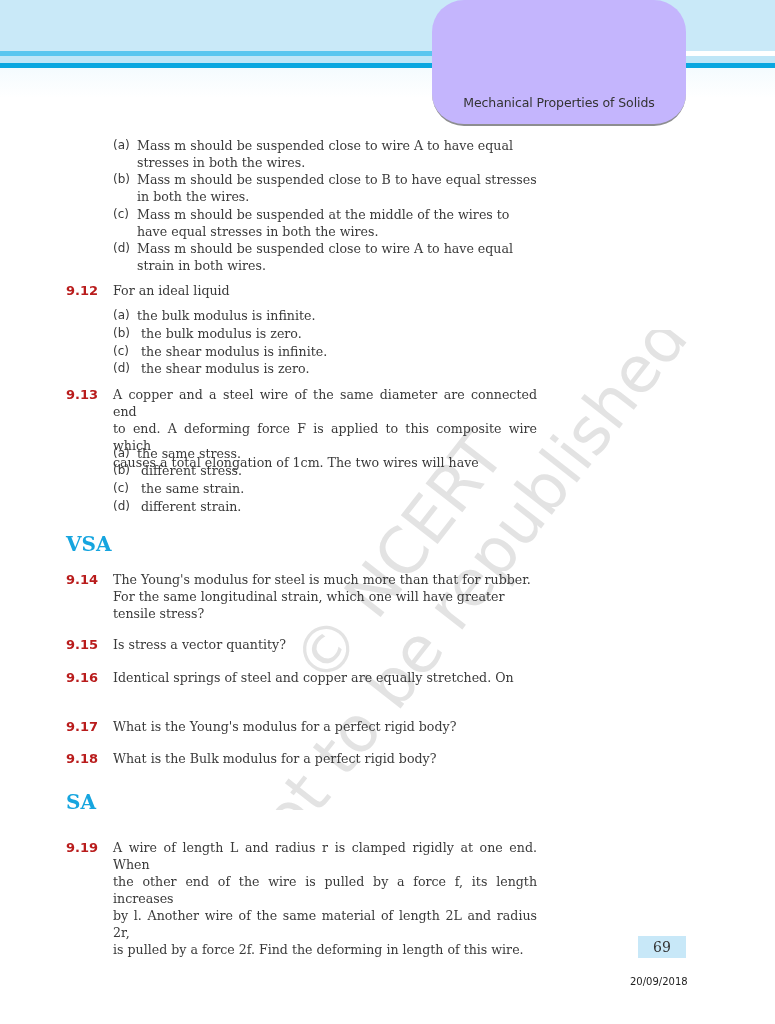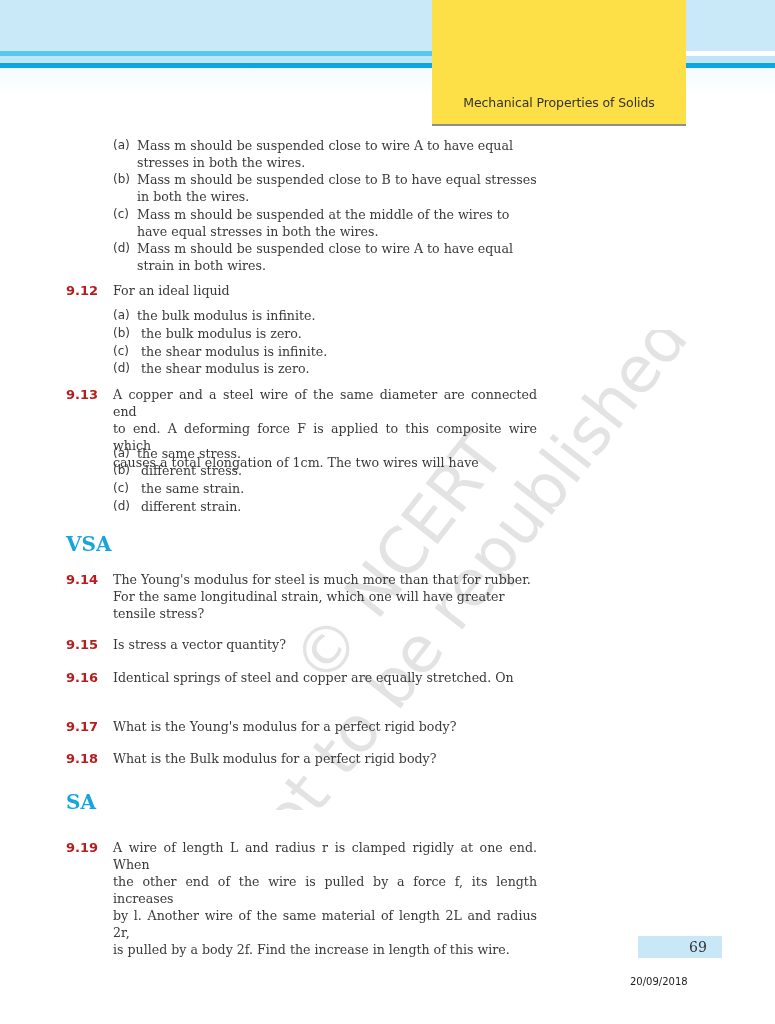--- a/index.html
+++ b/index.html
@@ -10,21 +10,21 @@
     color:#3a3a3a;
   }
   .hdr-band { position:absolute; left:0; top:0; width:775px; height:51px; background:#c9e9f8; }
   .hdr-stripe1 { position:absolute; left:0; top:51px; width:432px; height:5px; background:#59c6ef; }
   .hdr-gap { position:absolute; left:0; top:56px; width:775px; height:7px; background:#bfe6f7; }
   .hdr-stripe2 { position:absolute; left:0; top:63px; width:775px; height:5px; background:#0aa7e0; }
   .hdr-fade { position:absolute; left:0; top:68px; width:775px; height:30px;
     background:linear-gradient(#f4fbfe, #ffffff); }
   .chapter-tab {
     position:absolute; left:432px; top:0; width:254px; height:124px;
-    background:#fde047; border-bottom:2px solid #8d8e90;
+    background:#c4b5fd; border-bottom:2px solid #8d8e90;border-radius:32px;
   }
   .chapter-tab span {
     position:absolute; left:0; right:0; top:95px; text-align:center;
     font-family:"DejaVu Sans", "Liberation Sans", sans-serif;
     font-size:12.5px; color:#333; letter-spacing:-0.1px;
   }
 
   .content { position:absolute; left:0; top:0; width:775px; }
   .opt { position:absolute; left:113px; width:424px; font-size:12.6px; line-height:17px; }
   .opt .lbl { position:absolute; left:0; top:0; width:24px; font-family:"DejaVu Sans","Liberation Sans",sans-serif; font-size:12px; }
@@ -37,21 +37,20 @@
 
   .section { position:absolute; left:66px; font-family:"DejaVu Serif","Liberation Serif",serif; font-weight:bold; font-size:20px; color:#16a5df; }
 
   .watermark {
     position:absolute; left:170px; top:330px; width:520px; height:480px; pointer-events:none;
   }
   .page-num {
     position:absolute; left:638px; top:936px; width:48px; height:22px; background:#c8e8f8;
     text-align:center; line-height:22px; font-size:14px; color:#333;
     font-family:"DejaVu Serif","Liberation Serif",serif;
-    padding-left:36px;
   }
   .date {
     position:absolute; left:630px; top:976px; font-family:"DejaVu Sans","Liberation Sans",sans-serif;
     font-size:10px; color:#222;
   }
 </style>
 </head>
 <body>
 
 <div class="hdr-band"></div>
@@ -159,19 +158,19 @@
   </div>
 
   <div class="section" style="top:790px;">SA</div>
 
   <div class="q" style="top:839px;">
     <span class="num">9.19</span>
     <span class="txt">
       <span>A wire of length L and radius r is clamped rigidly at one end. When</span><br>
       <span>the other end of the wire is pulled by a force f, its length increases</span><br>
       <span>by l. Another wire of the same material of length 2L and radius 2r,</span><br>
-      <span>is pulled by a body 2f. Find the increase in length of this wire.</span>
+      <span>is pulled by a force 2f. Find the deforming in length of this wire.</span>
     </span>
   </div>
 </div>
 
 <div class="page-num">69</div>
 <div class="date">20/09/2018</div>
 
 </body></html>

